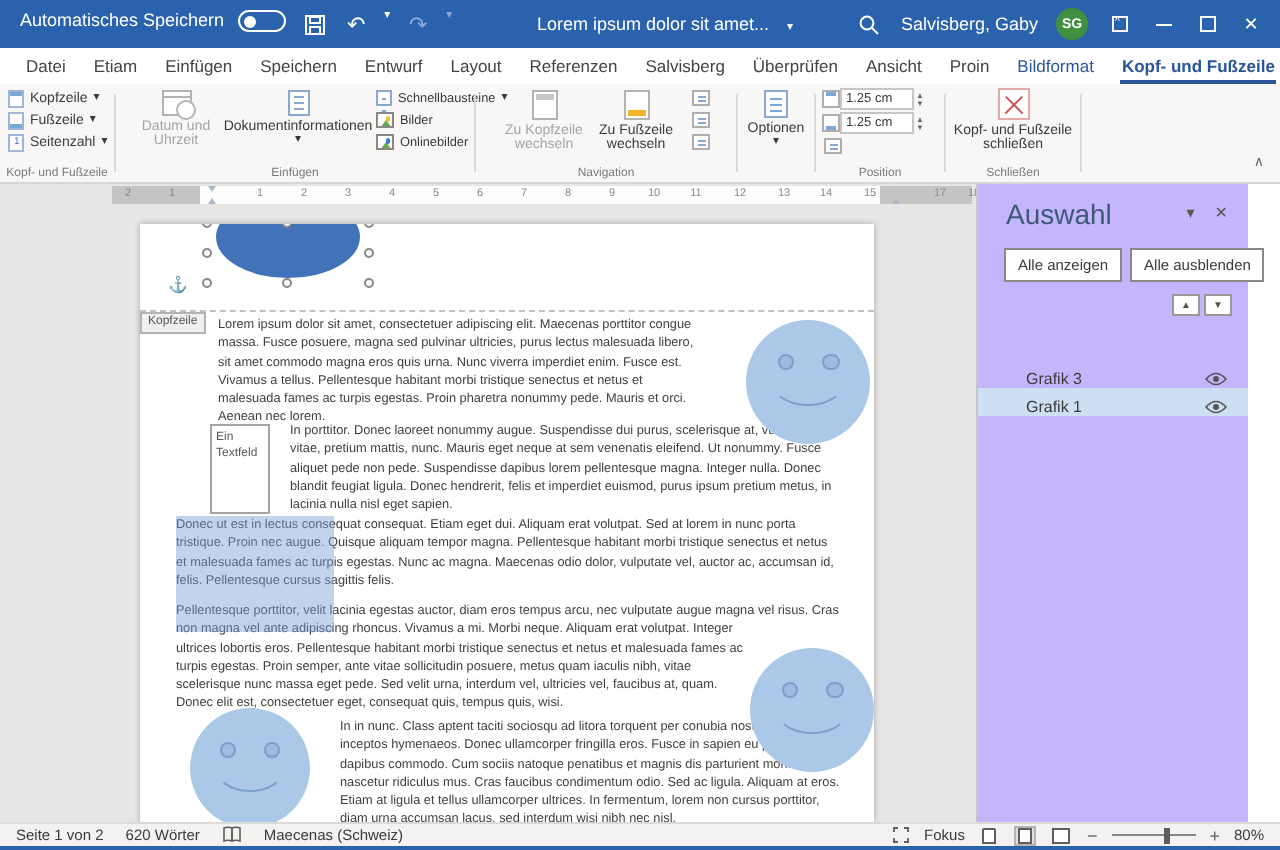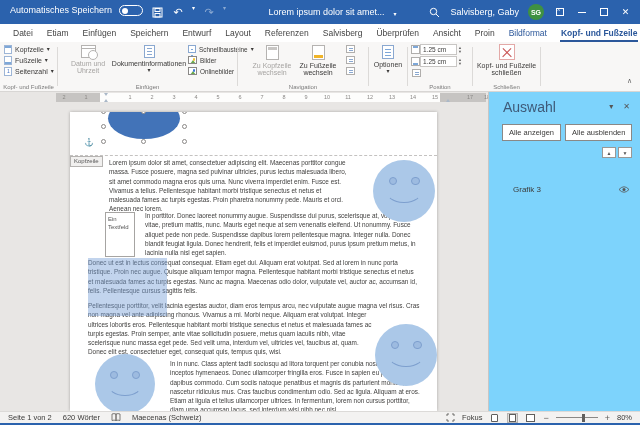--- a/index.html
+++ b/index.html
@@ -100,21 +100,21 @@
   .sp5{float:left;width:82px;height:56px;}
   .textbox{position:absolute;left:17px;top:54px;width:30px;height:45px;border:1px solid #a6a4a2;background:#fff;font-size:6px;line-height:8px;color:#555;padding:2px;}
   .hilite{position:absolute;left:0;top:100px;width:79px;height:58px;background:rgba(119,160,214,.45);}
 
   .smiley{position:absolute;border-radius:50%;background:#abc8e8;}
   .smiley .e{position:absolute;width:13%;height:13%;border:1px solid #7d9fce;background:rgba(125,159,206,.30);border-radius:50%;top:28%;}
   .e.l{left:25%;} .e.r{right:25%;}
   .smiley .m{position:absolute;left:20%;right:20%;top:26%;height:44%;border:1.5px solid transparent;border-bottom-color:#7d9fce;border-radius:50%;}
 
   
-  .pane{position:absolute;left:488px;top:0;width:152px;height:319px;background:#7dd3fc;border-left:1px solid #c8c6c4;}
+  .pane{position:absolute;left:488px;top:0;width:136px;height:319px;background:#c4b5fd;border-left:1px solid #c8c6c4;}
   .pane-title{font-size:14px;color:#3e5a78;padding:7px 0 0 14px;}
   .pane-ctrl{position:absolute;top:10px;right:10px;display:flex;gap:10px;color:#555;font-size:8px;}
   .pbtns{display:flex;gap:4px;padding:9px 0 0 13px;}
   .pbtn{background:#fff;border:1px solid #8a8886;font-size:7.5px;padding:3px 6px;color:#3b3a39;white-space:nowrap;}
   .updown{display:flex;gap:2px;justify-content:flex-end;padding:6px 8px 0 0;}
   .ud{width:14px;height:11px;border:1px solid #9a9896;background:#fff;font-size:5px;text-align:center;line-height:10px;color:#555;}
   .plist{margin-top:22px;}
   .prow{display:flex;align-items:flex-end;height:14px;padding:0 10px 0 24px;font-size:8px;color:#3b3a39;}
   .prow.sel{background:#cde0f3;}
   .prow .nm{flex:1;}
@@ -408,20 +408,27 @@
         <span class="ud">▼</span>
       </div>
       <div class="plist">
         <div class="prow">
           <span class="nm">Grafik 3</span>
           <svg class="eye" viewBox="0 0 12 8">
               <path d="M1 4 Q6 -1.5 11 4 Q6 9.5 1 4 Z" fill="none" stroke="#555" stroke-width="0.8"></path>
               <circle cx="6" cy="4" r="1.5" fill="#555"></circle>
             </svg>
         </div>
+        <div class="prow sel">
+          <span class="nm">Grafik 1</span>
+          <svg class="eye" viewBox="0 0 12 8">
+              <path d="M1 4 Q6 -1.5 11 4 Q6 9.5 1 4 Z" fill="none" stroke="#555" stroke-width="0.8"></path>
+              <circle cx="6" cy="4" r="1.5" fill="#555"></circle>
+            </svg>
+        </div>
       </div>
     </div>
   </div>
 
   <div class="statusbar">
     <span>Seite 1 von 2</span>
     <span>620 Wörter</span>
     <svg width="10" height="9" viewBox="0 0 10 9">
         <path d="M1 1 Q3 0.2 5 1 L5 7.5 Q3 6.7 1 7.5 Z" fill="none" stroke="#605e5c" stroke-width="0.8"></path>
         <path d="M9 1 Q7 0.2 5 1 L5 7.5 Q7 6.7 9 7.5 Z" fill="none" stroke="#605e5c" stroke-width="0.8"></path>

